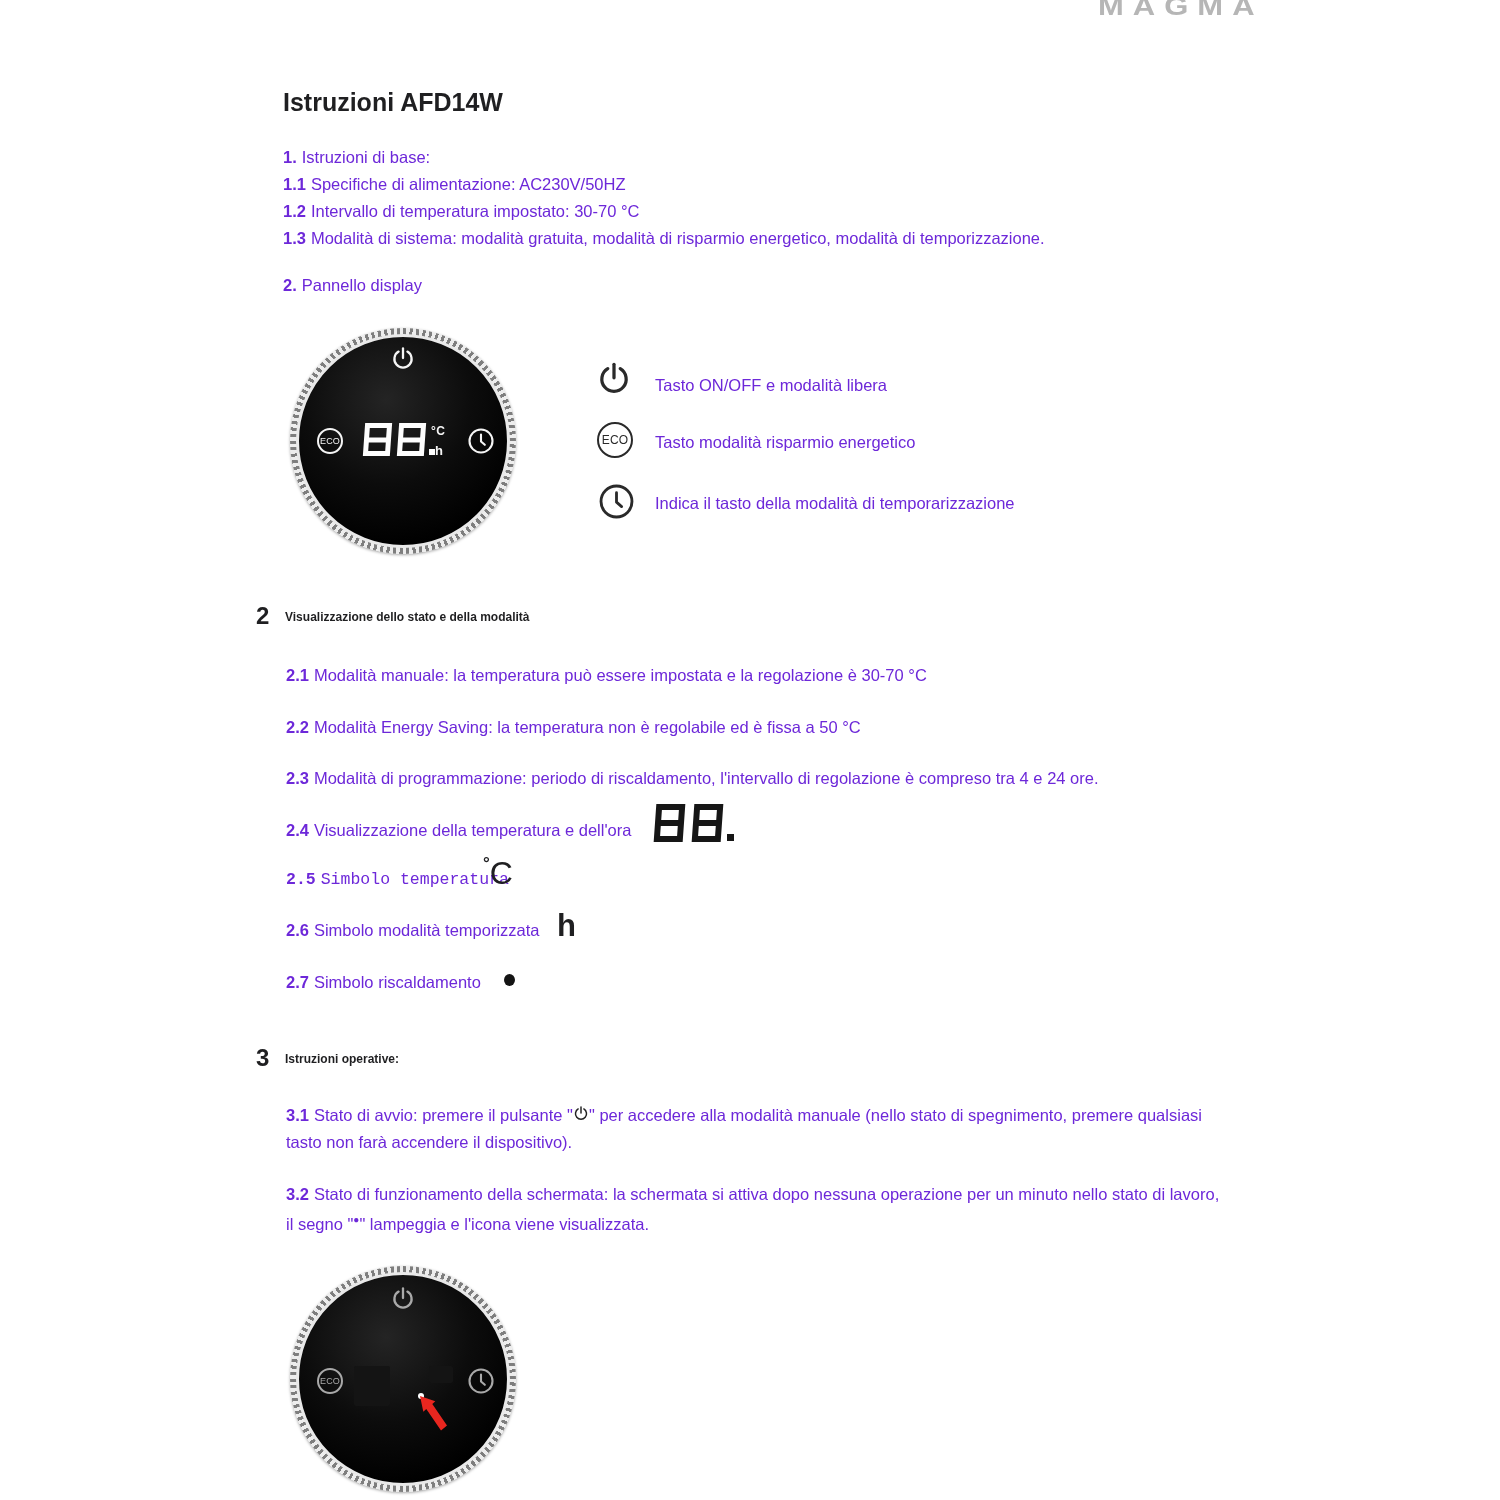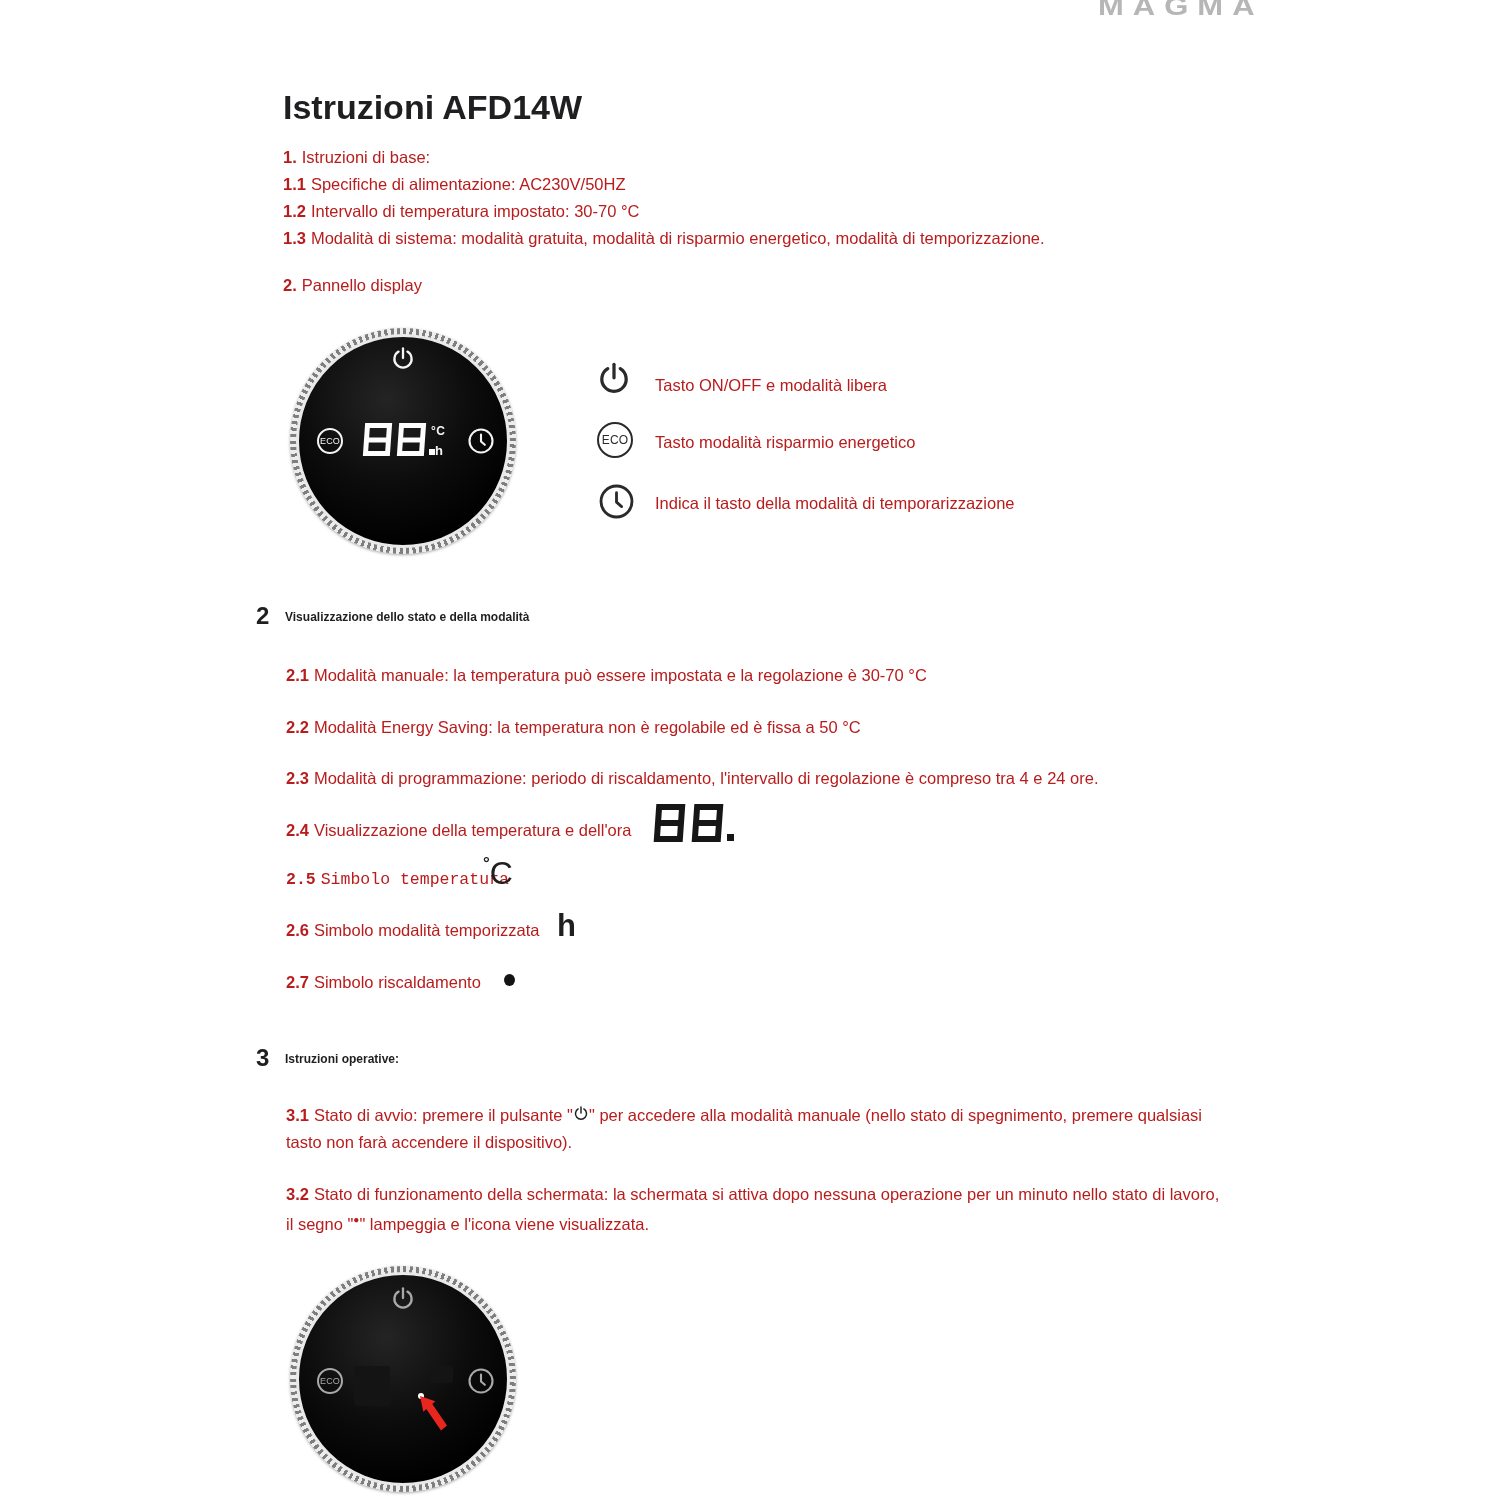--- a/index.html
+++ b/index.html
@@ -1,31 +1,31 @@
 <!DOCTYPE html>
 <html><head>
 <meta charset="utf-8">
 <style>
   html,body { margin:0; padding:0; background:#fff; }
   #page {
     position:relative; width:1276px; height:1500px; background:#ffffff;
     font-family:"Liberation Sans","DejaVu Sans",sans-serif; color:#1f1f21; overflow:hidden;
   }
   .abs { position:absolute; }
-  .t { font-size:16.5px; line-height:27px; color:#b91c1c; }
+  .t { font-size:16.5px; line-height:27px; color:#6d28d9; }
   .t b { margin-right:5px; }
 
   
   .logo {
     left:1098px; top:-8px; font-size:31px; font-weight:bold; color:#b6b6b6;
     letter-spacing:9px; transform:scaleY(0.82); transform-origin:top left; white-space:nowrap;
   }
 
   
-  .doc-title { left:283px; top:88px; font-size:34px; font-weight:bold; }
+  .doc-title { left:283px; top:88px; font-size:25px; font-weight:bold; }
   .sec-num   { font-size:24px; font-weight:bold; }
   .sec-head  { font-size:12px; font-weight:bold; }
 
   
   .panel {
     width:226px; height:226px; border-radius:50%;
     background:repeating-conic-gradient(#7e7e7e 0deg 1.6deg, #ededed 1.6deg 3.4deg);
     box-shadow:0 1px 3px rgba(0,0,0,.35);
   }
   .panel-face {

